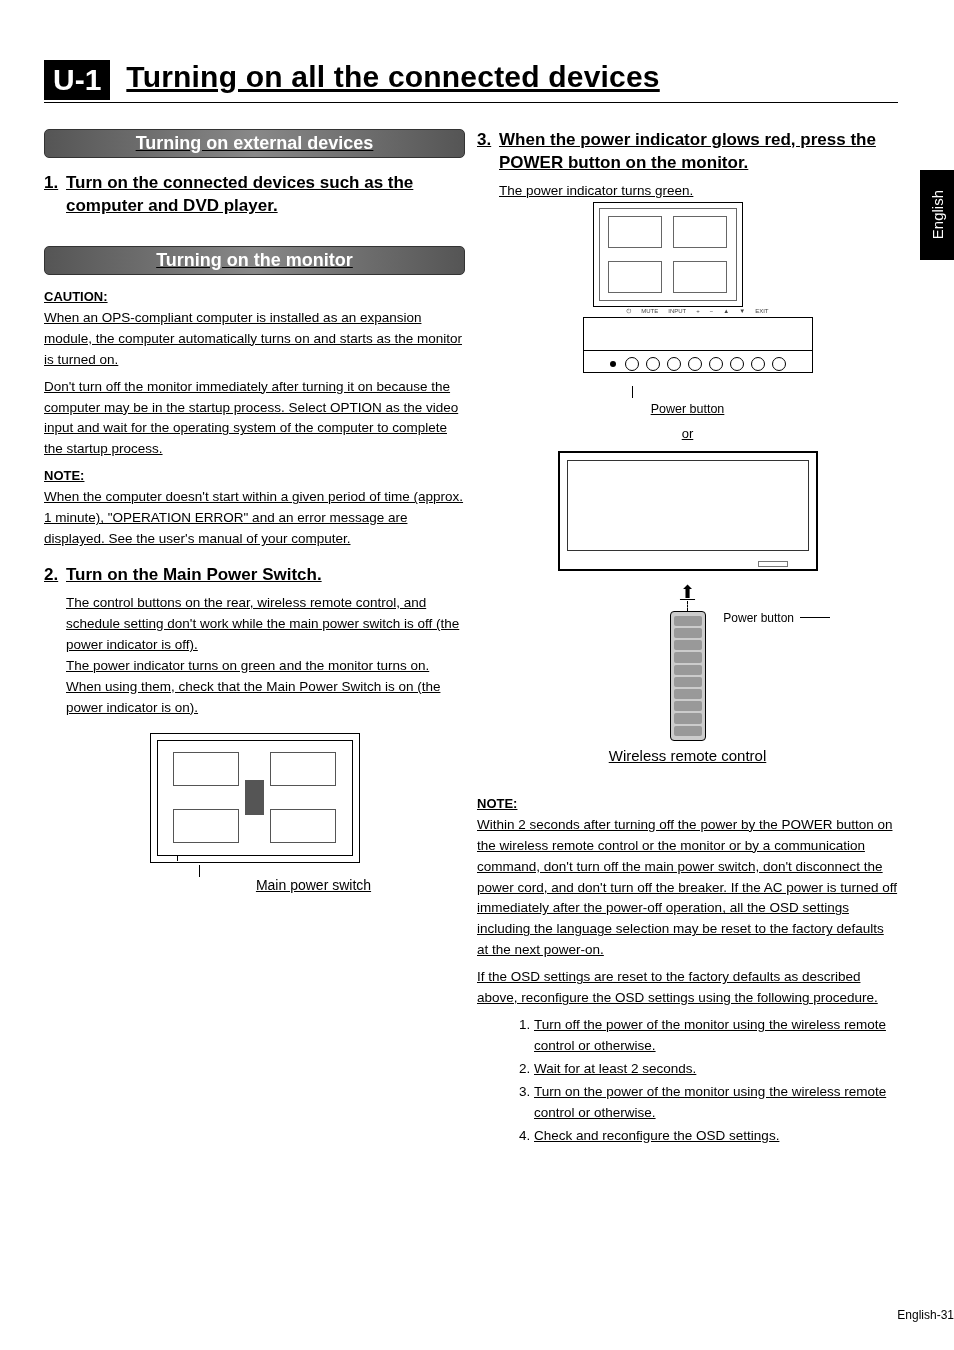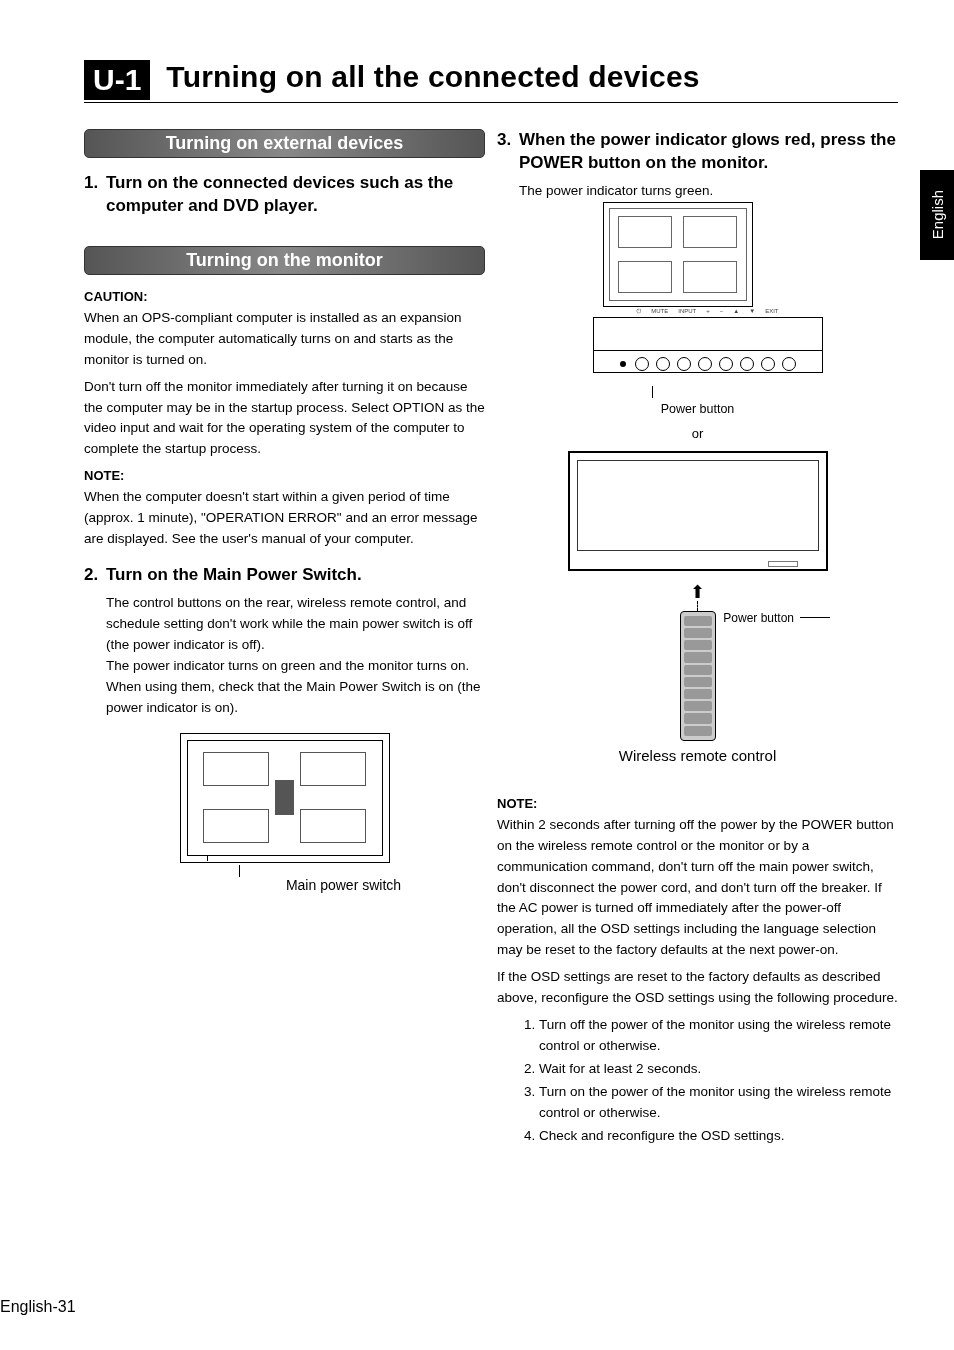--- a/index.html
+++ b/index.html
@@ -1,18 +1,18 @@
 <!DOCTYPE html>
 <html><head>
 <meta charset="utf-8">
 <style>
   * { box-sizing: border-box; margin: 0; padding: 0; }
   html, body { width: 954px; height: 1350px; background: #fff; font-family: Arial, Helvetica, sans-serif; color: #000; }
   body { position: relative; }
-  .page { padding: 60px 56px 40px 84px; width: 100%; height: 100%; }
+  .page { padding: 60px 56px 40px 44px; width: 100%; height: 100%; text-decoration: underline; }
 
   .lang-tab {
     position: absolute; right: 0; top: 170px;
     width: 34px; height: 90px;
     background: #000; color: #fff;
     display: flex; align-items: center; justify-content: center;
   }
   .lang-tab span { writing-mode: vertical-rl; transform: rotate(180deg); font-size: 15px; }
 
   .title-row { display: flex; align-items: flex-start; gap: 16px; margin-bottom: 2px; }
@@ -59,24 +59,24 @@
     width: 36px; height: 130px; border: 1.5px solid #000; border-radius: 4px;
     background: #ccc; display: grid; grid-template-rows: repeat(10, 1fr); gap: 2px; padding: 4px 3px;
   }
   .remote div { background: #999; border-radius: 2px; }
   .pb-label {
     position: absolute; right: 68px; top: 28px; font-size: 12px;
     display: flex; align-items: center; gap: 6px;
   }
   .pb-label .line { width: 30px; border-top: 1px solid #000; }
 
-  ol.steps-inner { margin-left: 42px; font-size: 13.5px; line-height: 1.55; }
+  ol.steps-inner { margin-left: 57px; font-size: 13.5px; line-height: 1.55; }
   ol.steps-inner li { margin-bottom: 2px; }
 
-  .page-num { position: absolute; bottom: 34px; left: 0; right: 0; text-align: left; font-size: 16px; }
+  .page-num { position: absolute; bottom: 28px; left: 0; right: 0; text-align: right; font-size: 12px; }
 
   .rear-diagram {
     width: 210px; height: 130px; border: 1px solid #000; margin: 14px auto 2px; position: relative; padding: 6px;
   }
   .rear-inner { border: 1px solid #000; width: 100%; height: 100%; position: relative; }
   .rear-inner .blk { position: absolute; border: 1px solid #555; }
 
   .inset-diagram {
     width: 210px; height: 180px; margin: 0 auto 4px; position: relative;
   }

